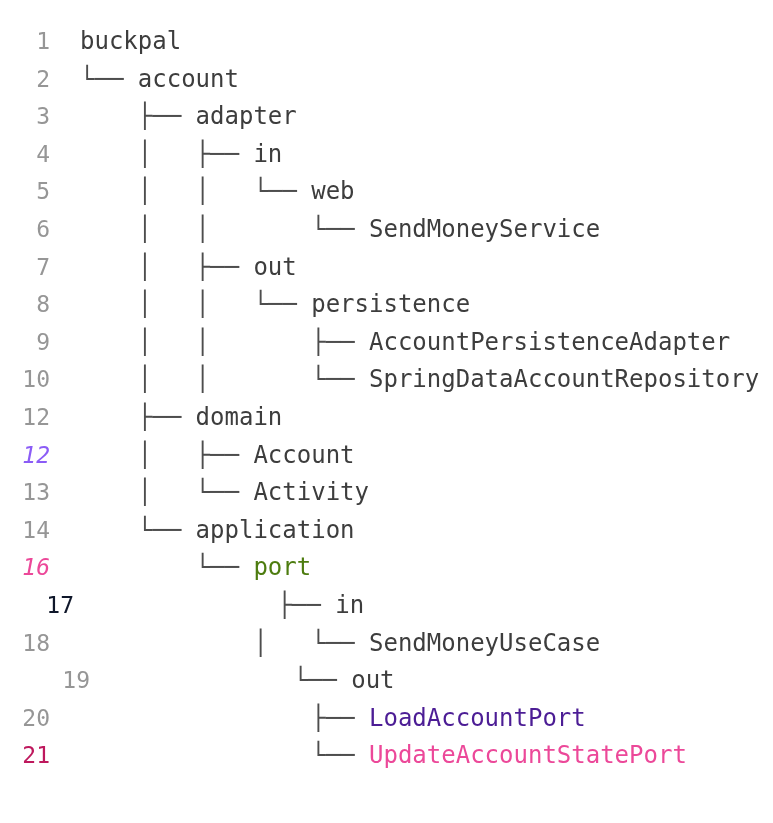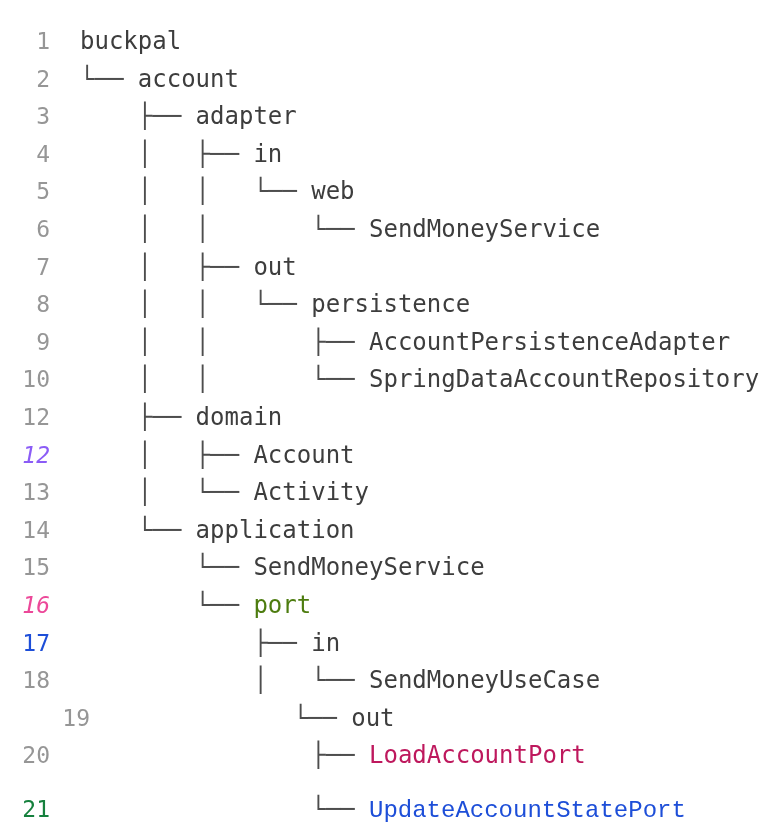--- a/index.html
+++ b/index.html
@@ -115,47 +115,43 @@
   <div class="row">
     <span class="num" style="color: rgb(150, 150, 150);">13</span>
     <span class="content"><span class="prefix" style="color: rgb(77, 77, 77);">    │   └── </span><span class="label" style="color: rgb(61, 61, 61);">Activity</span></span>
   </div>
 
   <div class="row">
     <span class="num" style="color: rgb(150, 150, 150);">14</span>
     <span class="content"><span class="prefix" style="color: rgb(77, 77, 77);">    └── </span><span class="label" style="color: rgb(61, 61, 61);">application</span></span>
   </div>
 
-  <div class="row">
-    <span class="num" style="color: rgb(150, 150, 150);">15</span>
-    <span class="content"><span class="prefix" style="color: rgb(77, 77, 77);">        └── </span><span class="label" style="color: rgb(61, 61, 61);">SendMoneyService</span></span>
-  </div>
 
   <div class="row">
     <span class="num" style="color: #ec4899; font-style: italic;">16</span>
     <span class="content"><span class="prefix" style="color: rgb(77, 77, 77);">        └── </span><span class="label" style="color: #4d7c0f;">port</span></span>
   </div>
 
   <div class="row">
-    <span class="num" style="color: #1d4ed8;">17</span>
+    <span class="num" style="color: #0f172a; padding-left: 24px;">17</span>
     <span class="content"><span class="prefix" style="color: rgb(77, 77, 77);">            ├── </span><span class="label" style="color: rgb(61, 61, 61);">in</span></span>
   </div>
 
   <div class="row">
     <span class="num" style="color: rgb(150, 150, 150);">18</span>
     <span class="content"><span class="prefix" style="color: rgb(77, 77, 77);">            │   └── </span><span class="label" style="color: rgb(61, 61, 61);">SendMoneyUseCase</span></span>
   </div>
 
   <div class="row">
     <span class="num" style="color: rgb(150, 150, 150); margin-left: 40px;">19</span>
     <span class="content"><span class="prefix" style="color: rgb(77, 77, 77);">            └── </span><span class="label" style="color: rgb(61, 61, 61);">out</span></span>
   </div>
 
   <div class="row">
     <span class="num" style="color: rgb(150, 150, 150);">20</span>
-    <span class="content"><span class="prefix" style="color: rgb(77, 77, 77);">                ├── </span><span class="label" style="color: #be185d; text-align: right;">LoadAccountPort</span></span>
+    <span class="content"><span class="prefix" style="color: rgb(77, 77, 77);">                ├── </span><span class="label" style="color: #4c1d95; text-align: right;">LoadAccountPort</span></span>
   </div>
 
   <div class="row">
-    <span class="num" style="color: #15803d; margin-top: 16px;">21</span>
-    <span class="content"><span class="prefix" style="color: rgb(77, 77, 77);">                └── </span><span class="label" style="color: #1d4ed8; font-family: Liberation Mono, monospace;">UpdateAccountStatePort</span></span>
+    <span class="num" style="color: #be185d;">21</span>
+    <span class="content"><span class="prefix" style="color: rgb(77, 77, 77);">                └── </span><span class="label" style="color: #ec4899;">UpdateAccountStatePort</span></span>
   </div>
 </div>
 
 </body></html>

